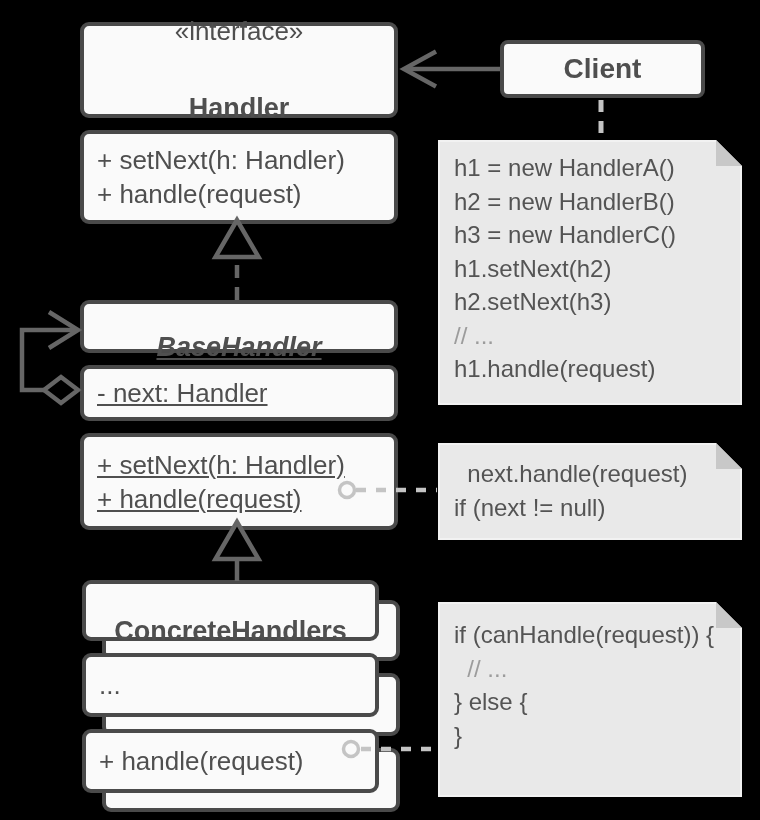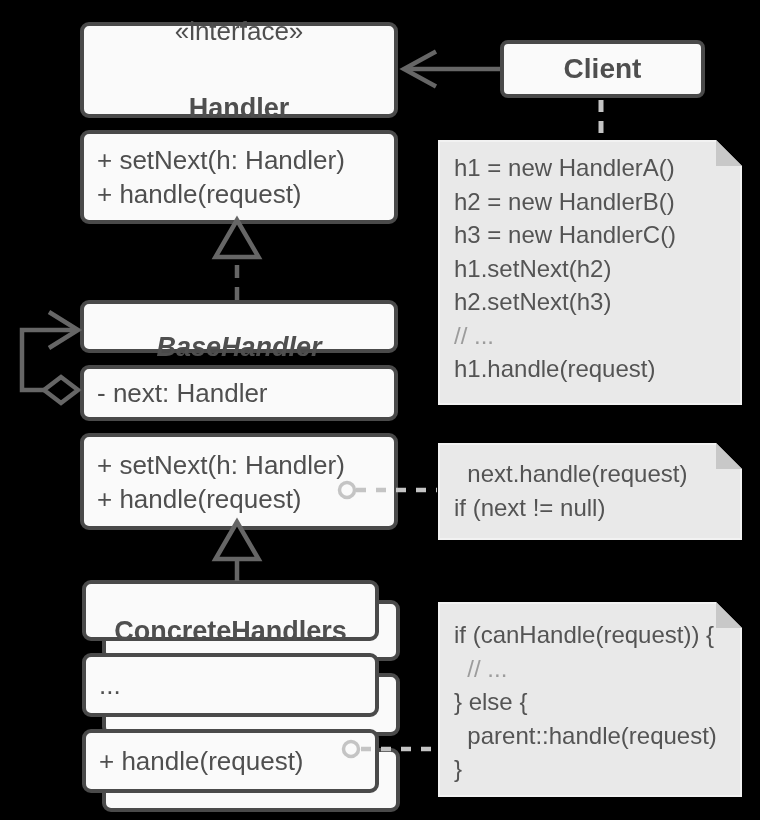--- a/index.html
+++ b/index.html
@@ -93,21 +93,21 @@
     <div class="sec left" style="height:94px;">
       <div class="member">+ setNext(h: Handler)</div>
       <div class="member">+ handle(request)</div>
     </div>
   </div>
 
   <div class="client-box">
     <span>Client</span>
   </div>
 
-  <div class="uml-class" style="left:80px;top:300px;width:318px;">
+  <div class="uml-class" style="left:80px;top:300px;width:318px;text-decoration:underline;">
     <div class="sec center" style="height:53px;">
       <div class="class-name italic">BaseHandler</div>
     </div>
     <div class="sec left" style="height:56px;">
       <div class="member">- next: Handler</div>
     </div>
     <div class="sec left" style="height:97px;">
       <div class="member">+ setNext(h: Handler)</div>
       <div class="member">+ handle(request)</div>
     </div>
@@ -160,18 +160,17 @@
 
   <div class="note" style="top:602px;height:195px;">
     <svg class="fold" width="26" height="26">
       <path d="M0 0 L26 0 L26 26 Z" fill="#000000"></path>
       <path d="M0 0 L26 26 L0 26 Z" fill="#c8c8c8"></path>
     </svg>
     <div class="code" style="padding-top:14px;">
         <div class="code-line"><span class="b">if</span><span> (canHandle(request)) {</span></div>
         <div class="code-line"><span class="m">  // ...</span></div>
         <div class="code-line"><span>} </span><span class="b">else</span><span> {</span></div>
-        <div class="code-line"><span>  </span><span class="b">parent</span><span>::handle(request)</span></div>
         <div class="code-line"><span>}</span></div>
       </div>
   </div>
 
 </div>
 
 </body></html>

